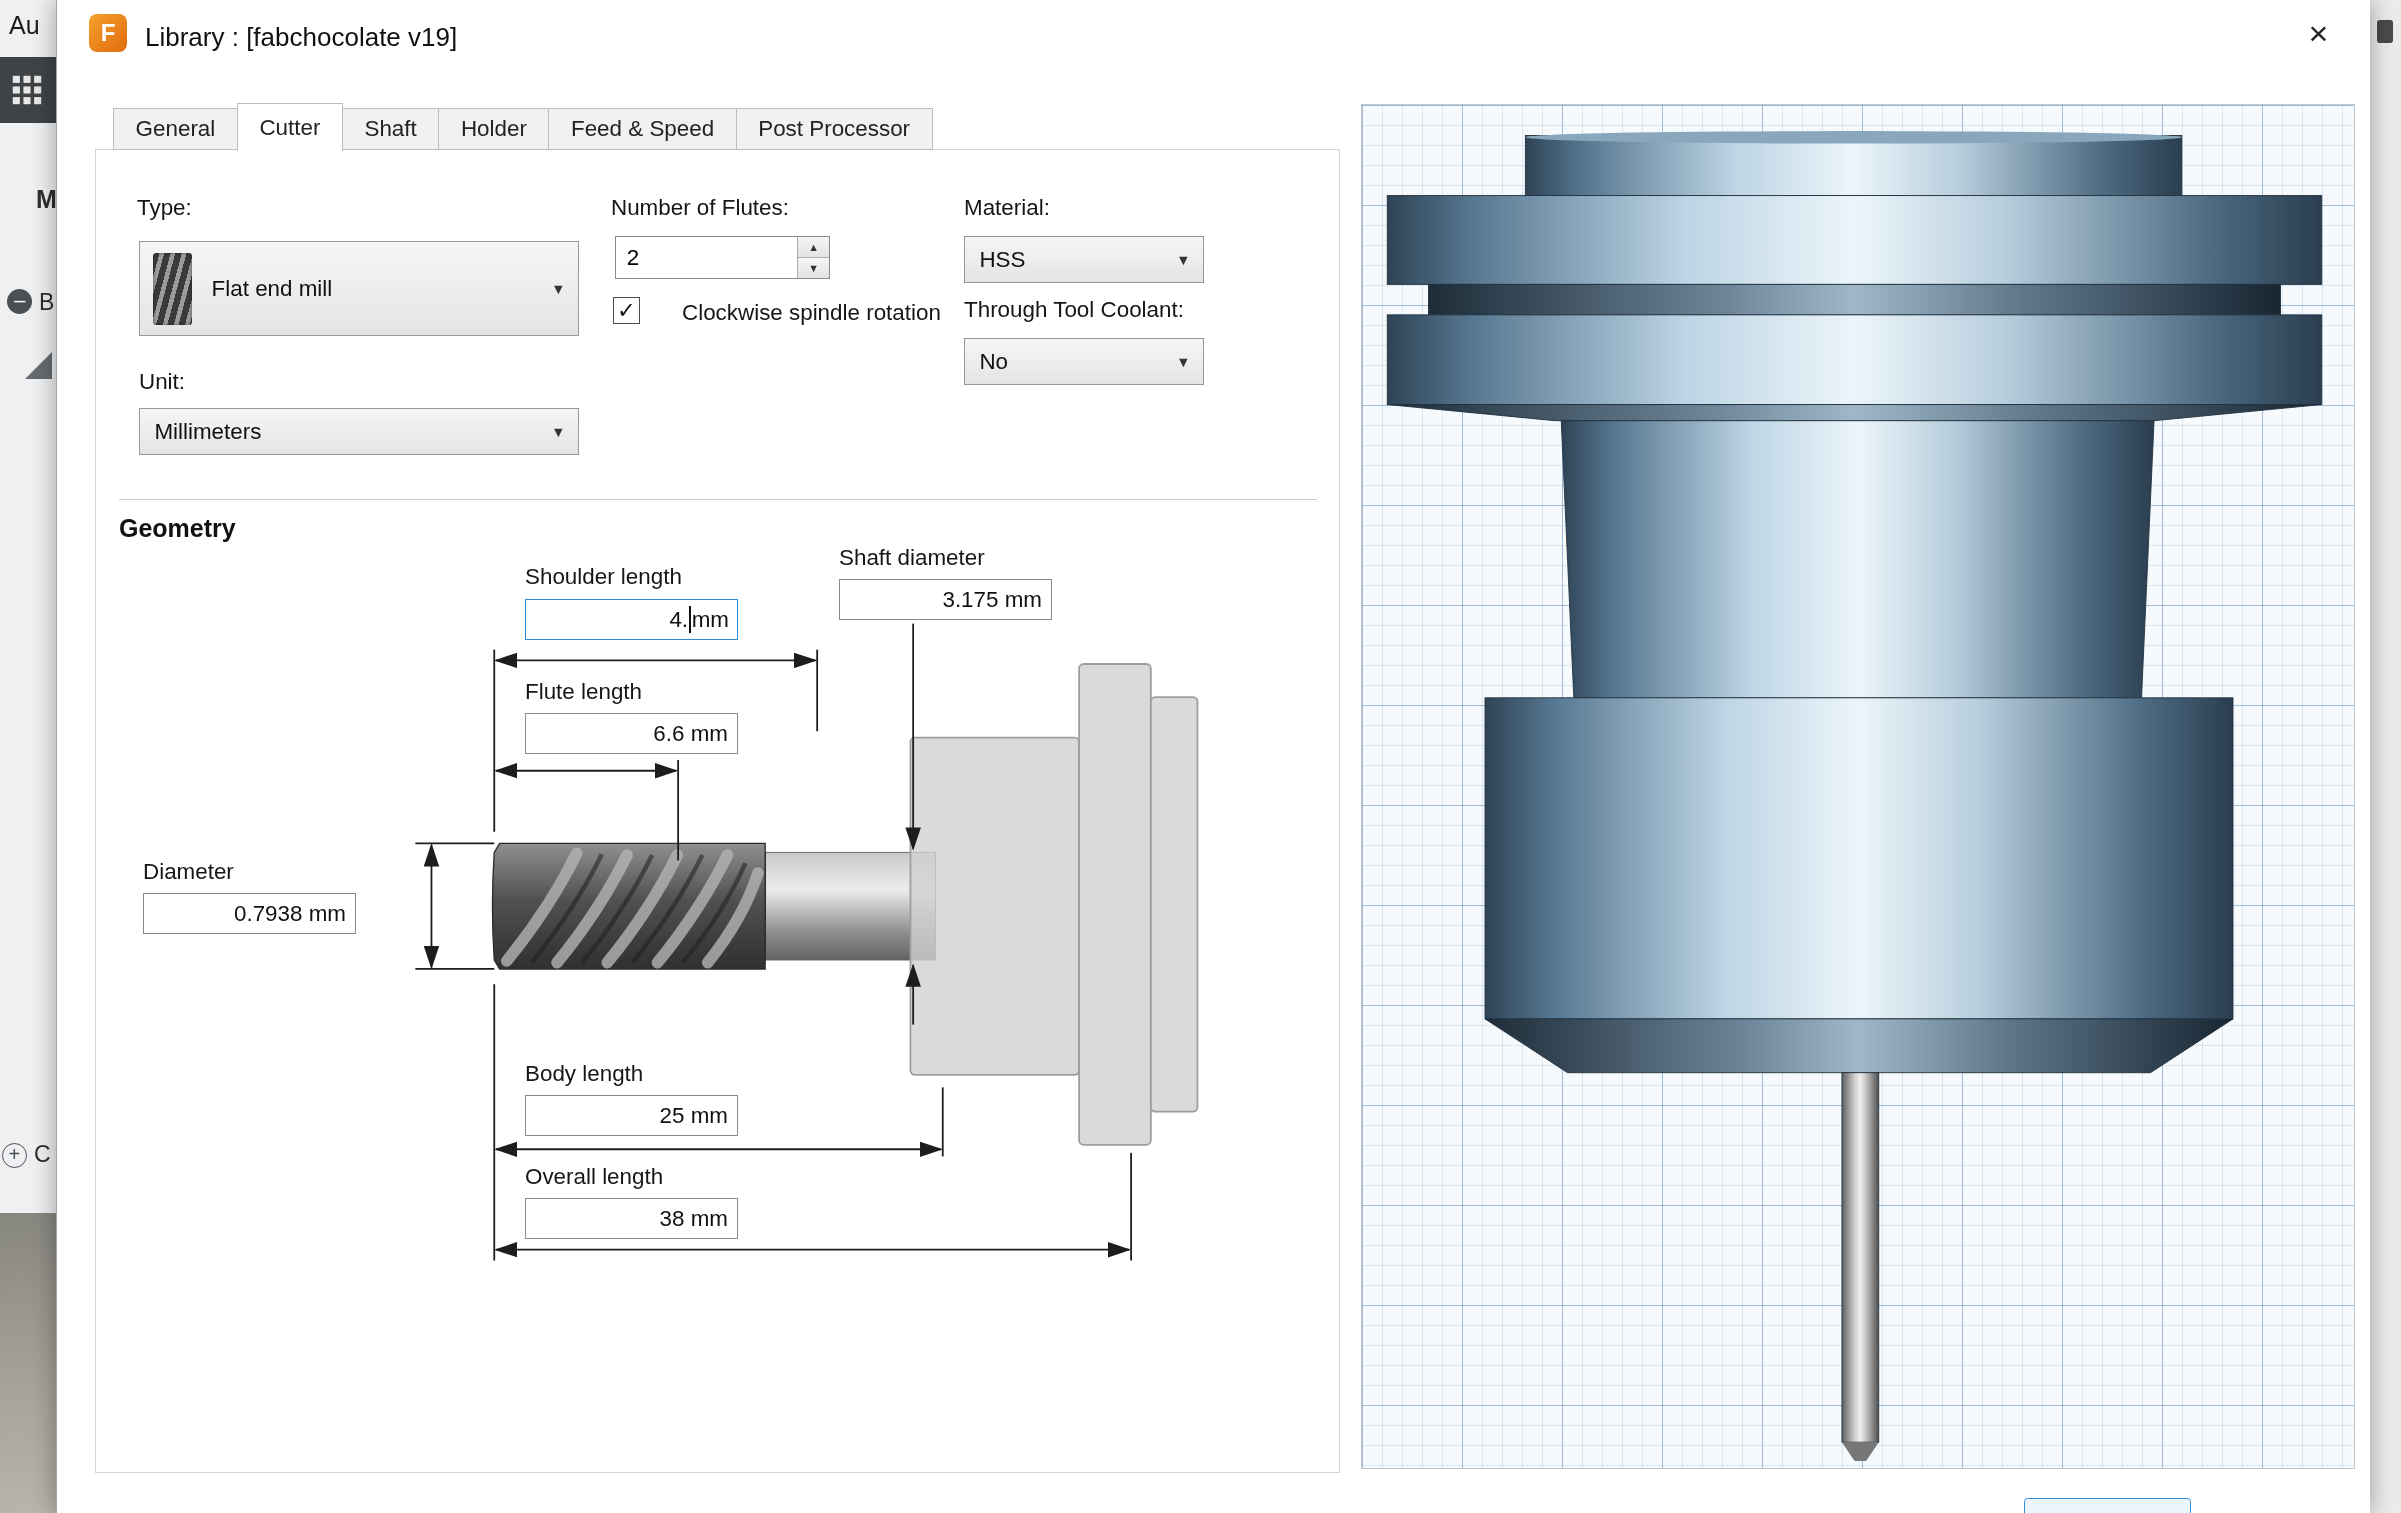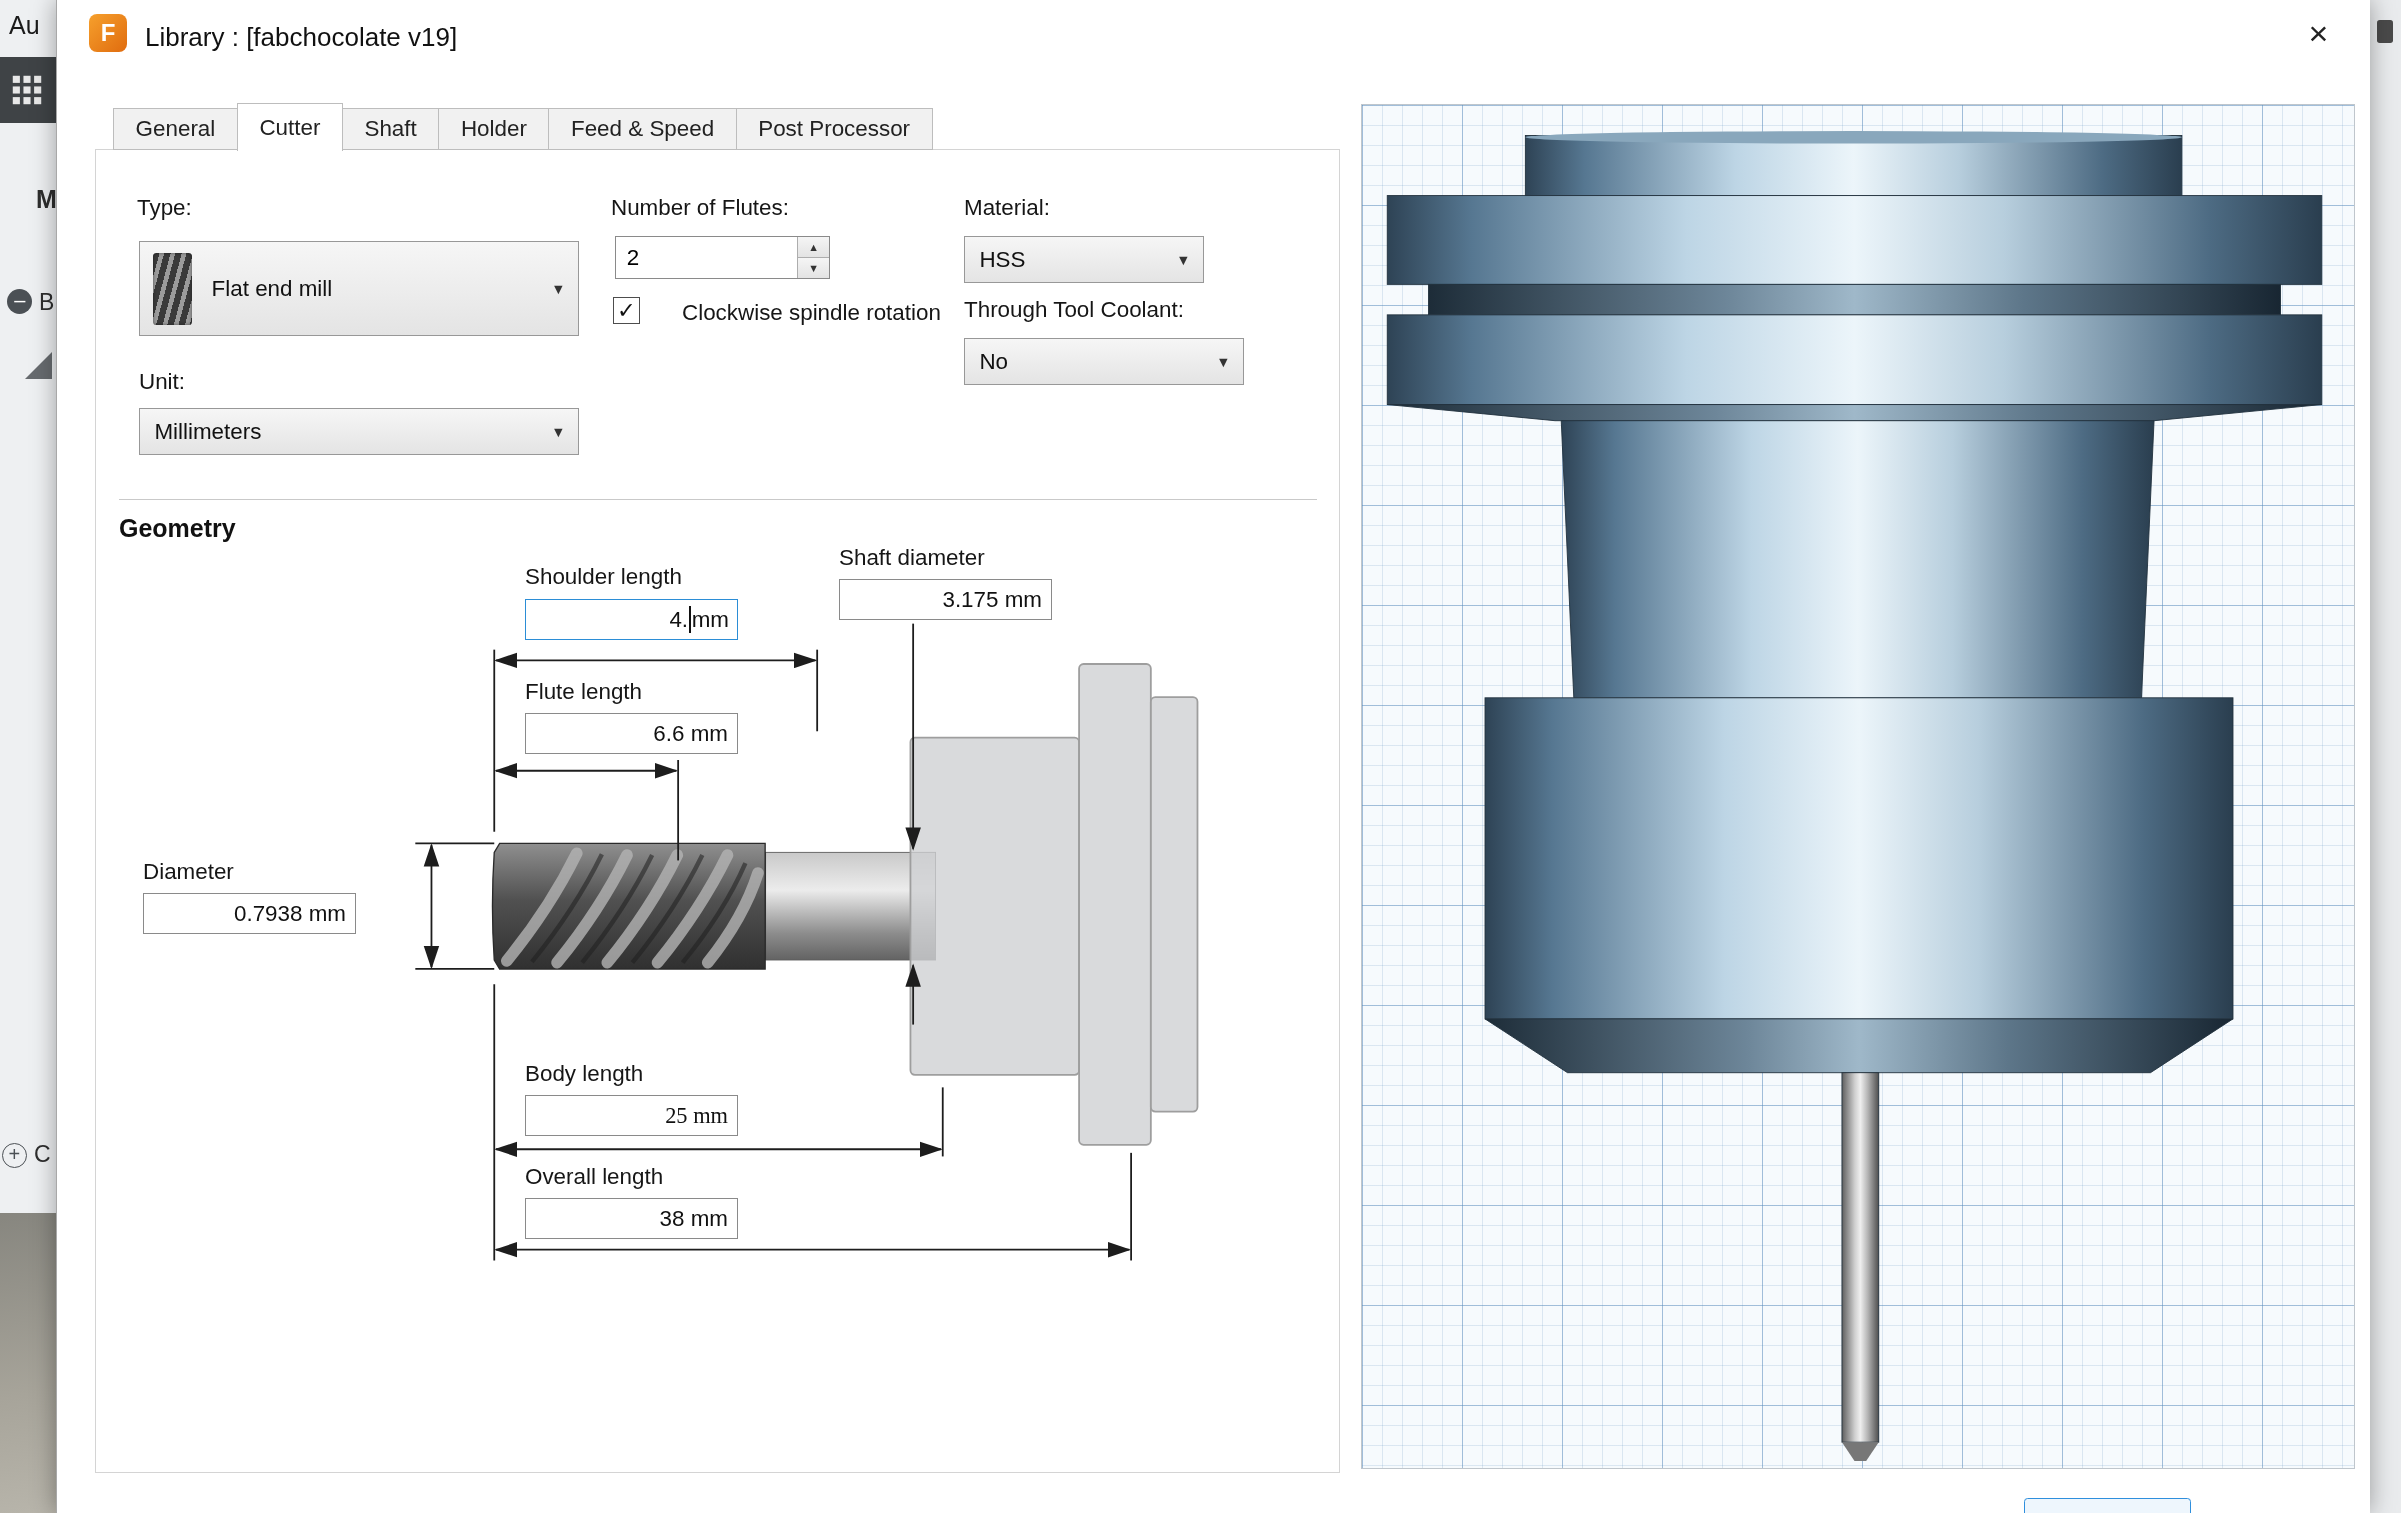--- a/index.html
+++ b/index.html
@@ -151,21 +151,21 @@
       </div>
       <div class="flabel" style="left:558px; top:150px;margin-left:28px;">Clockwise spindle rotation</div>
 
       <div class="flabel" style="left:868px; top:45px;">Material:</div>
       <div class="dropdown" style="left:868px; top:86px; width:240px; height:47px;">
         <span class="dd-text">HSS</span>
         <span class="dd-arrow">▼</span>
       </div>
 
       <div class="flabel" style="left:868px; top:147px;">Through Tool Coolant:</div>
-      <div class="dropdown" style="left:868px; top:188px; width:280px; height:47px;">
+      <div class="dropdown" style="left:868px; top:188px; width:240px; height:47px;">
         <span class="dd-text">No</span>
         <span class="dd-arrow">▼</span>
       </div>
 
       <div class="flabel" style="left:43px; top:219px;">Unit:</div>
       <div class="dropdown" style="left:43px; top:258px; width:440px; height:47px;">
         <span class="dd-text">Millimeters</span>
         <span class="dd-arrow">▼</span>
       </div>
 
@@ -258,21 +258,21 @@
       <div class="geo-box" style="left:429px; top:563px;">
         <span>6.6 mm</span>
       </div>
 
       <div class="flabel" style="left:47px; top:709px;">Diameter</div>
       <div class="geo-box" style="left:47px; top:743px;">
         <span>0.7938 mm</span>
       </div>
 
       <div class="flabel" style="left:429px; top:911px;">Body length</div>
-      <div class="geo-box" style="left:429px; top:945px;font-family:Liberation Serif, serif;">
+      <div class="geo-box" style="left:429px; top:945px;">
         <span>25 mm</span>
       </div>
 
       <div class="flabel" style="left:429px; top:1014px;">Overall length</div>
       <div class="geo-box" style="left:429px; top:1048px;">
         <span>38 mm</span>
       </div>
     </div>
 
     <div class="preview-panel">

